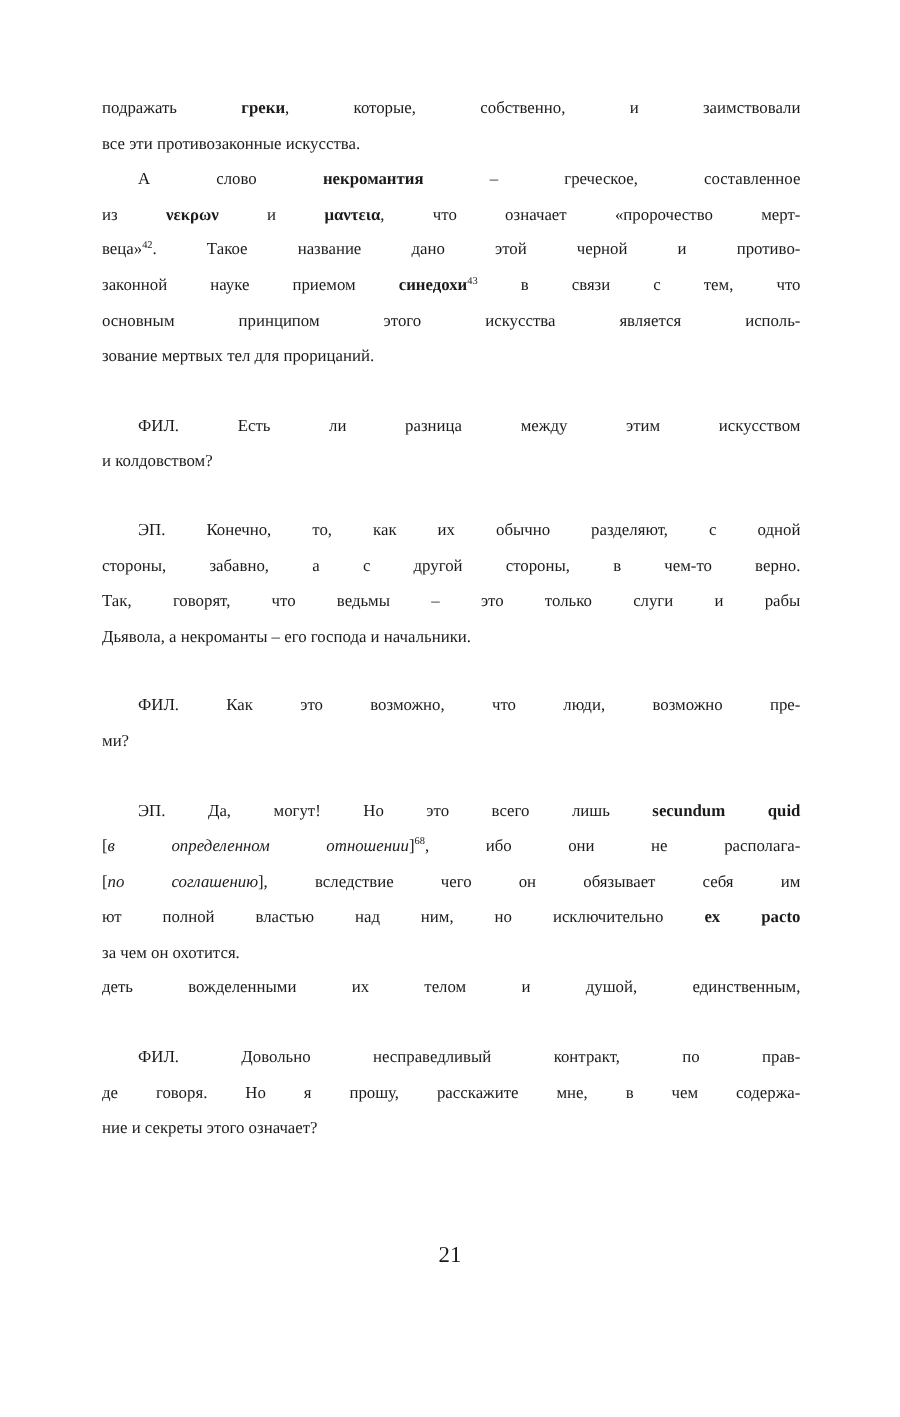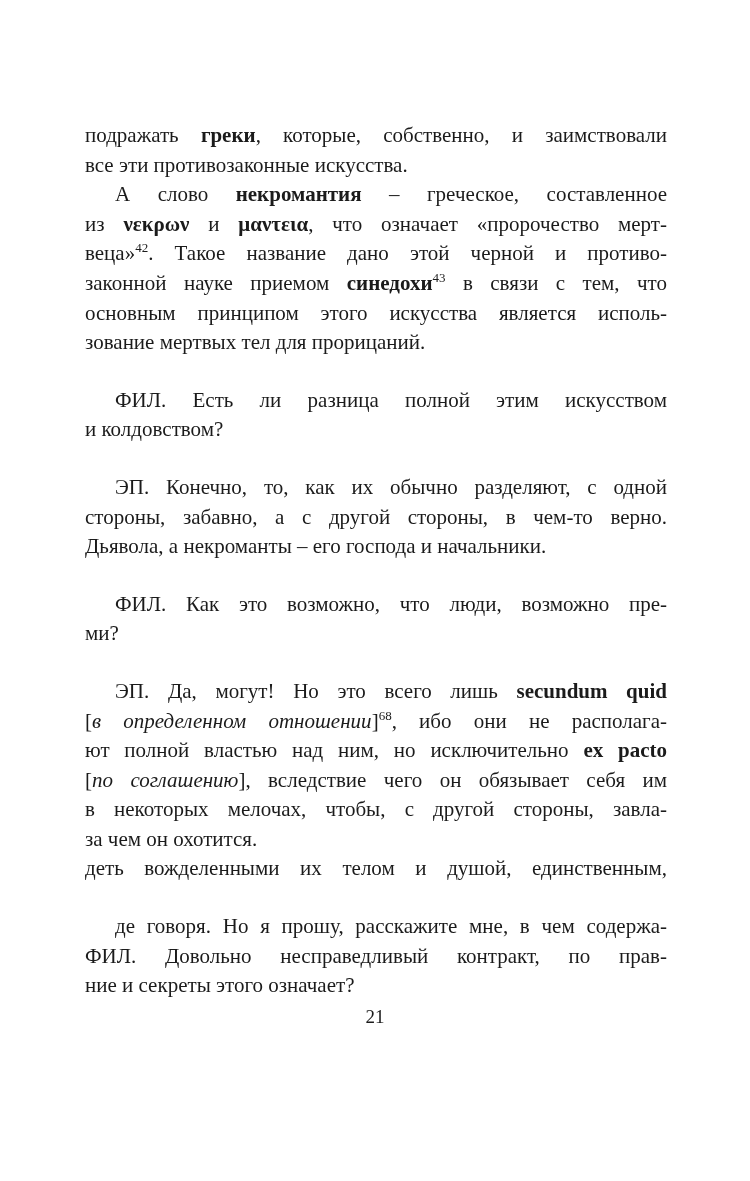--- a/index.html
+++ b/index.html
@@ -14,23 +14,22 @@
     background: #ffffff;
     font-family: "Liberation Serif", "DejaVu Serif", serif;
     color: #1b1b1b;
     overflow: hidden;
   }
   .text-block {
     position: absolute;
     left: 85px;
     top: 76px;
     width: 582px;
-    font-size: 21px;
+    font-size: 14px;
     line-height: 29.6px;
-    margin-top: 45px;
     -webkit-font-smoothing: antialiased;
   }
   .para {
     margin: 0;
   }
   .para.spaced {
     margin-top: 28px;
   }
   .line {
     text-align: justify;
@@ -49,21 +48,21 @@
   .it {
     font-style: italic;
   }
   .sup {
     vertical-align: super;
     font-size: 0.62em;
     line-height: 0;
   }
   .page-number {
     position: absolute;
-    top: 1006px;
+    top: 1036px;
     left: 0;
     width: 100%;
     text-align: center;
     font-size: 19px;
     color: #1b1b1b;
   }
 </style>
 </head>
 <body>
 
@@ -75,41 +74,41 @@
       </div>
       <div class="para indent-first">
         <div class="line"><span>А слово </span><span class="bold">некромантия</span><span> – греческое, составленное</span></div>
         <div class="line"><span>из </span><span class="bold">νεκρων</span><span> и </span><span class="bold">μαντεια</span><span>, что означает «пророчество мерт-</span></div>
         <div class="line"><span>веца»</span><span class="sup">42</span><span>. Такое название дано этой черной и противо-</span></div>
         <div class="line"><span>законной науке приемом </span><span class="bold">синедохи</span><span class="sup">43</span><span> в связи с тем, что</span></div>
         <div class="line"><span>основным принципом этого искусства является исполь-</span></div>
         <div class="line last"><span>зование мертвых тел для прорицаний.</span></div>
       </div>
       <div class="para spaced indent-first">
-        <div class="line"><span>ФИЛ. Есть ли разница полной этим искусством</span></div>
+        <div class="line"><span>ФИЛ. Есть ли разница между этим искусством</span></div>
         <div class="line last"><span>и колдовством?</span></div>
       </div>
       <div class="para spaced indent-first">
         <div class="line"><span>ЭП. Конечно, то, как их обычно разделяют, с одной</span></div>
         <div class="line"><span>стороны, забавно, а с другой стороны, в чем-то верно.</span></div>
+        <div class="line"><span>Так, говорят, что ведьмы – это только слуги и рабы</span></div>
         <div class="line last"><span>Дьявола, а некроманты – его господа и начальники.</span></div>
       </div>
       <div class="para spaced indent-first">
         <div class="line"><span>ФИЛ. Как это возможно, что люди, возможно пре-</span></div>
         <div class="line last"><span>ми?</span></div>
       </div>
       <div class="para spaced indent-first">
         <div class="line"><span>ЭП. Да, могут! Но это всего лишь </span><span class="bold">secundum quid</span></div>
         <div class="line"><span>[</span><span class="it">в определенном отношении</span><span>]</span><span class="sup">68</span><span>, ибо они не располага-</span></div>
+        <div class="line"><span>[</span><span class="it">по соглашению</span><span>], вследствие чего он обязывает себя им</span></div>
         <div class="line"><span>ют полной властью над ним, но исключительно </span><span class="bold">ex pacto</span></div>
-        <div class="line"><span>[</span><span class="it">по соглашению</span><span>], вследствие чего он обязывает себя им</span></div>
-        <div class="line"><span>в некоторых мелочах, чтобы, с другой стороны, завла-</span></div>
         <div class="line last"><span>за чем он охотится.</span></div>
         <div class="line"><span>деть вожделенными их телом и душой, единственным,</span></div>
       </div>
       <div class="para spaced indent-first">
+        <div class="line"><span>ФИЛ. Довольно несправедливый контракт, по прав-</span></div>
         <div class="line"><span>де говоря. Но я прошу, расскажите мне, в чем содержа-</span></div>
-        <div class="line"><span>ФИЛ. Довольно несправедливый контракт, по прав-</span></div>
         <div class="line last"><span>ние и секреты этого означает?</span></div>
       </div>
     </div>
   <div class="page-number">21</div>
 </div>
 
 </body></html>

